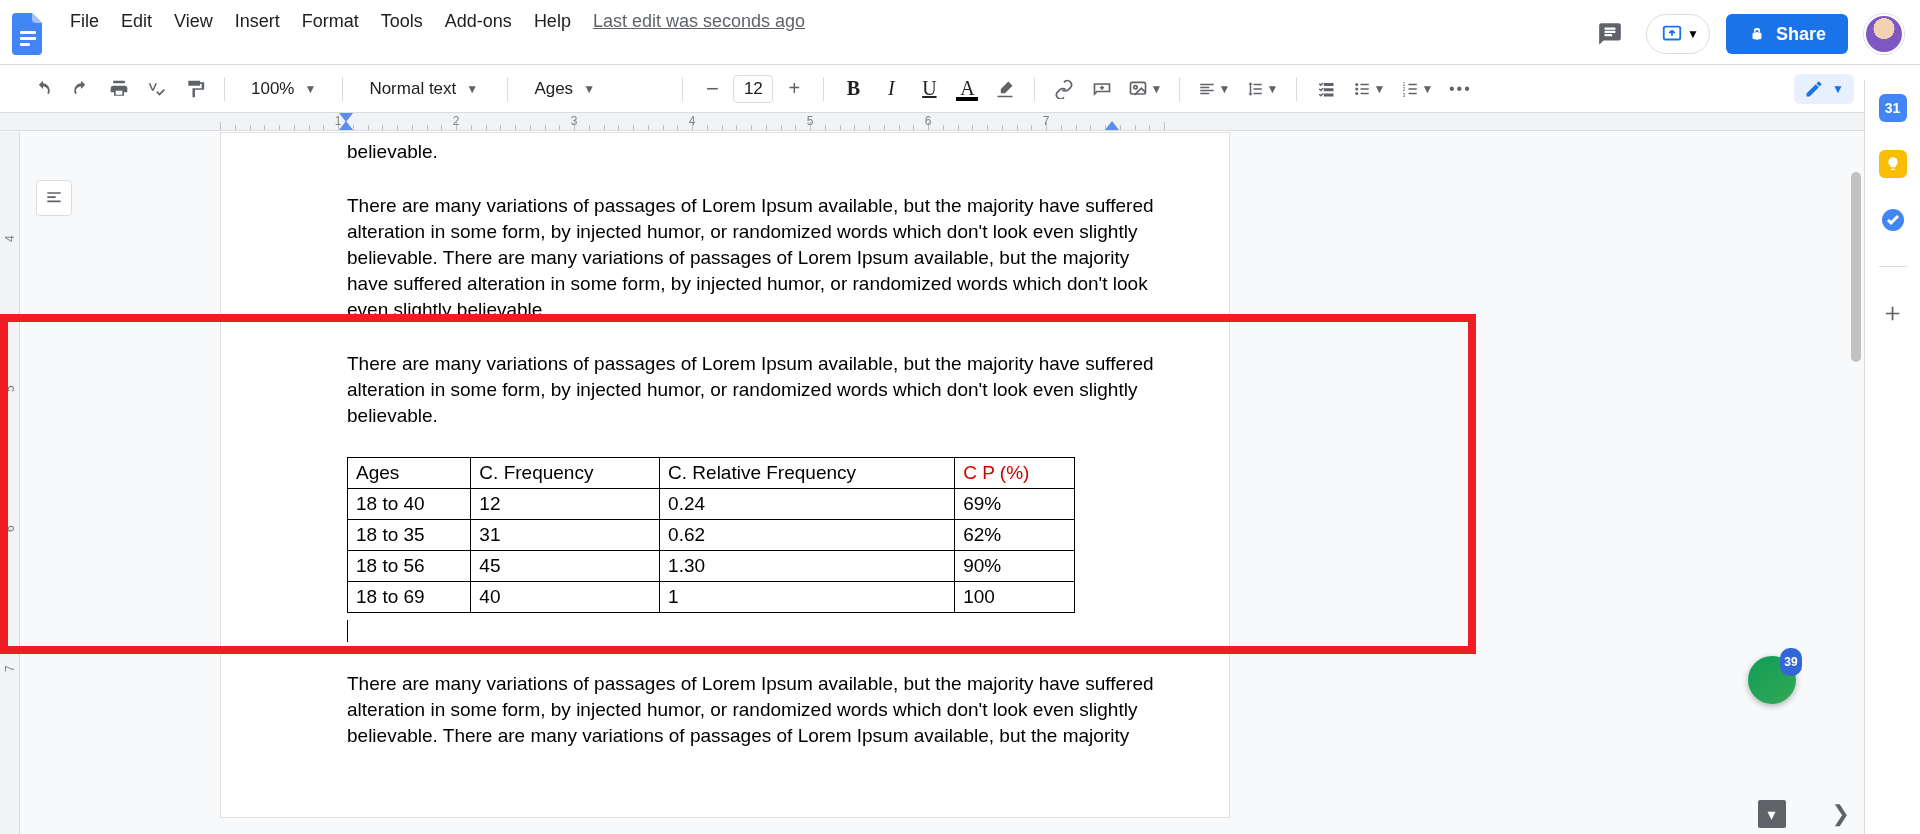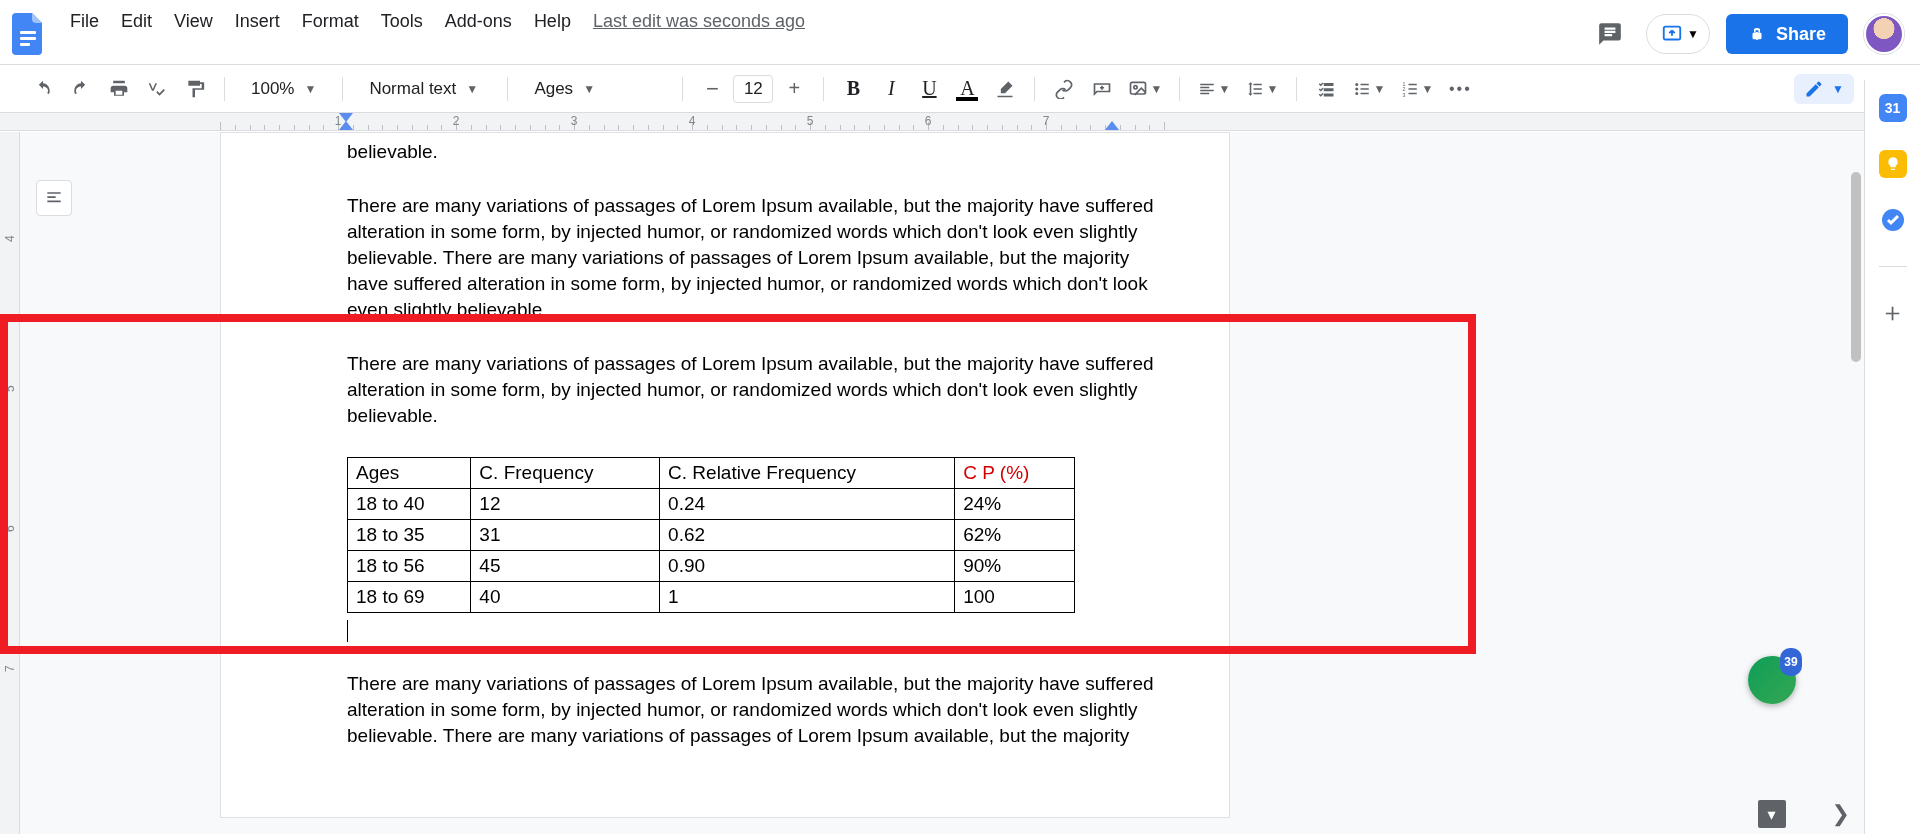--- a/index.html
+++ b/index.html
@@ -366,32 +366,32 @@
             <tr>
           <td>Ages</td>
           <td>C. Frequency</td>
           <td>C. Relative Frequency</td>
           <td class="hred">C P (%)</td>
         </tr>
         <tr>
           <td>18 to 40</td>
           <td>12</td>
           <td>0.24</td>
-          <td>24%</td>
+          <td>69%</td>
         </tr>
         <tr>
           <td>18 to 35</td>
           <td>31</td>
           <td>0.62</td>
           <td>62%</td>
         </tr>
         <tr>
           <td>18 to 56</td>
           <td>45</td>
-          <td>0.90</td>
+          <td>1.30</td>
           <td>90%</td>
         </tr>
         <tr>
           <td>18 to 69</td>
           <td>40</td>
           <td>1</td>
           <td>100</td>
         </tr>
       </tbody>
         </table>

